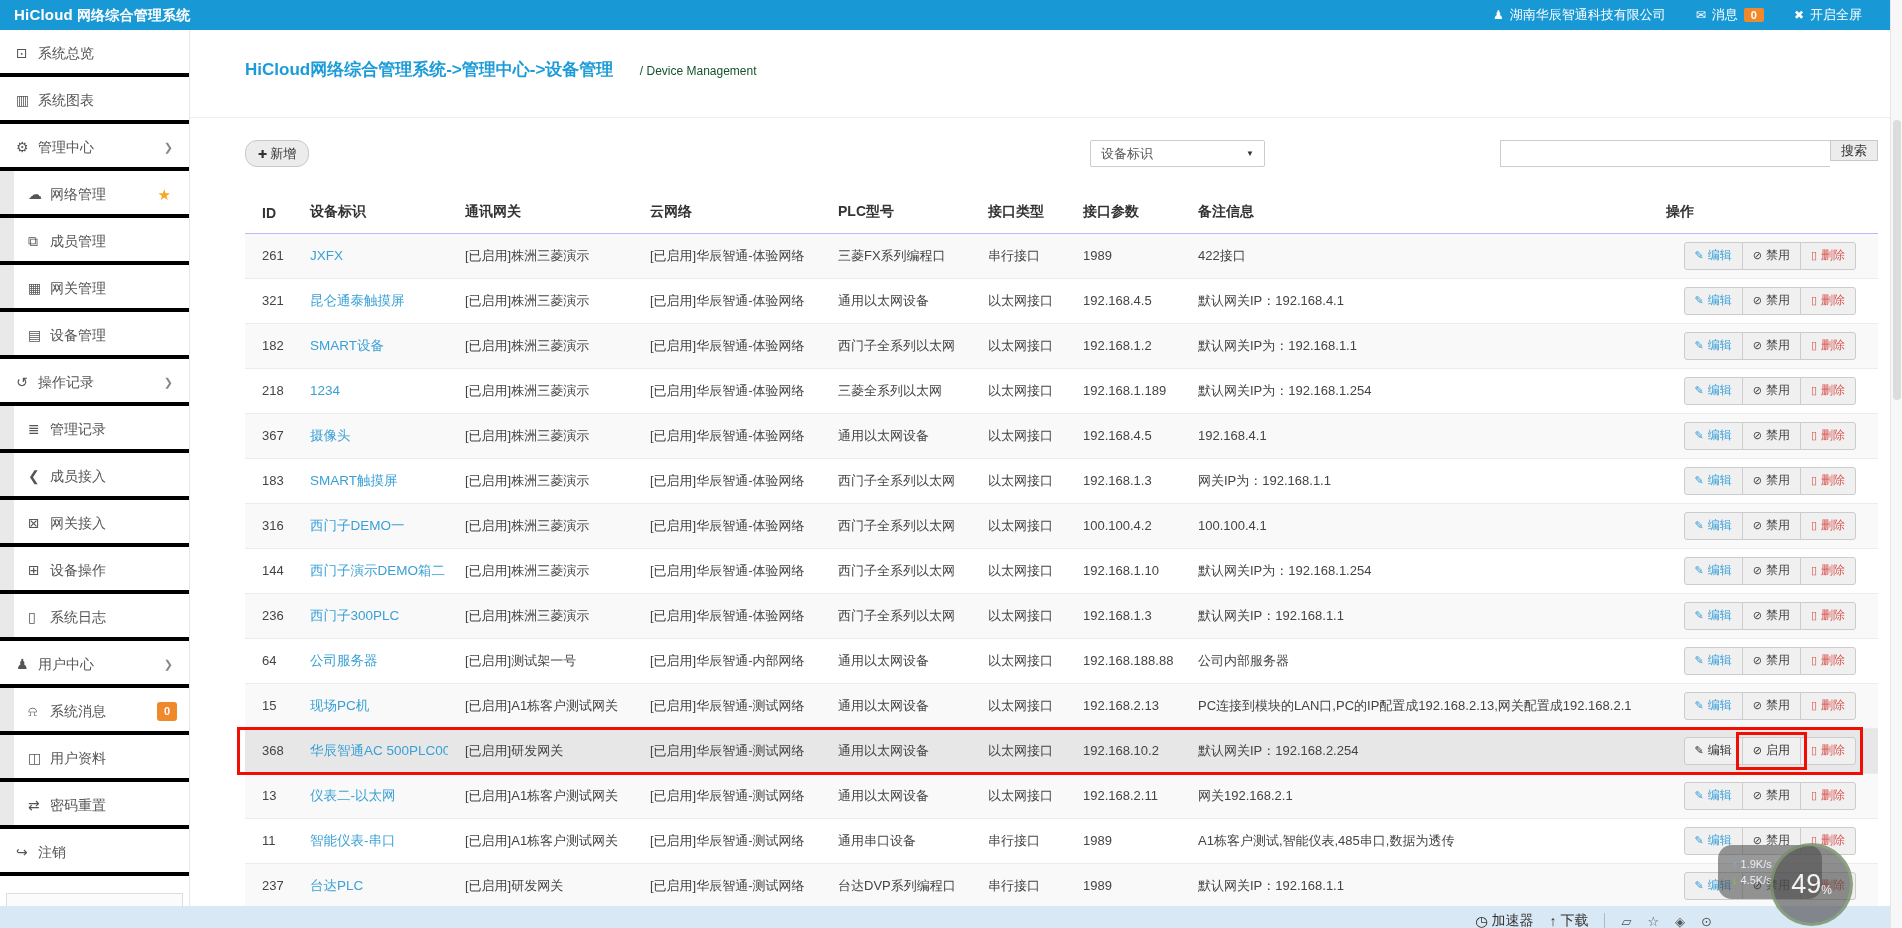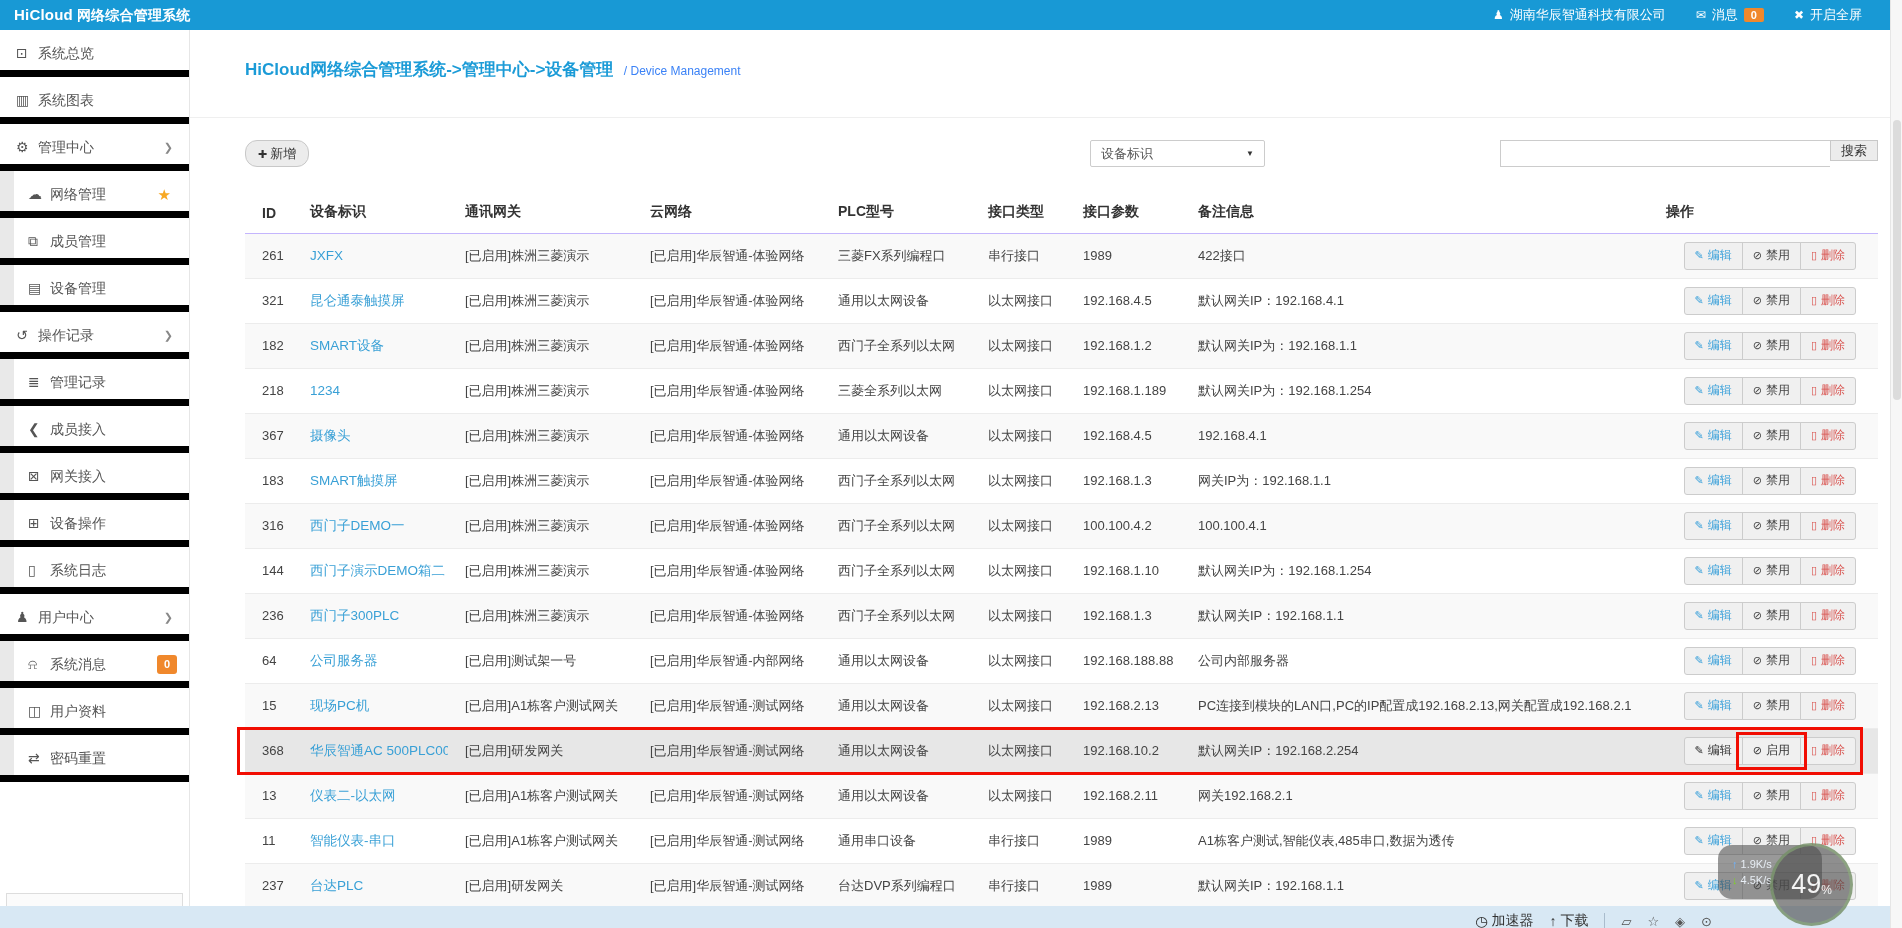--- a/index.html
+++ b/index.html
@@ -13,39 +13,39 @@
   .brand .rest { font-weight:bold; font-size:14px; margin-left:4px; }
   .top-right { margin-left:auto; display:flex; align-items:center; gap:30px; margin-right:28px; font-size:13px; }
   .top-item { display:flex; align-items:center; gap:6px; cursor:pointer; }
   .t-ic { font-size:12px; }
   .msg-badge { background:#f0882c; color:#fff; font-size:11px; font-weight:bold;
     padding:1px 7px; border-radius:2px; }
 
   
   .sidebar { position:fixed; left:0; top:30px; bottom:0; width:190px; background:#fff;
     border-right:1px solid #e6e6e6; z-index:10; }
-  .s-item { position:relative; height:47px; line-height:47px; border-bottom:7px solid #000000;
+  .s-item { position:relative; height:47px; line-height:47px; border-bottom:4px solid #000000;
     color:#555; font-size:14px; cursor:pointer; padding-left:16px; background:#fff; }
   .s-item.sub { padding-left:28px; }
   .s-item.sub::before { content:""; position:absolute; left:0; top:0; bottom:0; width:14px; background:#e9e9e9; }
   .s-ic { display:inline-block; width:22px; color:#555; font-size:14px; }
   .s-ch { position:absolute; right:16px; color:#888; font-size:11px; }
   .s-star { position:absolute; right:18px; color:#f7a823; font-size:15px; }
   .s-badge { position:absolute; right:12px; top:14px; height:19px; line-height:17px; background:#f0882c;
     color:#fff; font-size:11px; font-weight:bold; padding:1px 7px; border-radius:3px; }
   .announce-box { position:fixed; left:6px; top:893px; width:177px; height:70px;
     border:1px solid #ddd; background:#fbfbfb; z-index:11; padding:12px 10px; color:#333;
     font-size:14px; font-weight:bold; }
   .announce-box .s-ic { font-size:13px; }
 
   
   .main { position:fixed; left:190px; top:30px; right:12px; bottom:0; background:#fff; }
   .page-head { height:88px; border-bottom:1px solid #efefef; padding:28px 0 0 55px; }
   .crumb { color:#1b9bd7; font-size:17px; font-weight:bold; }
-  .crumb-sub { color:#3b82f6; font-size:12px; font-weight:normal; margin-left:6px; }
+  .crumb-sub { color:#14532d; font-size:12px; font-weight:normal; margin-left:22px; }
 
   .toolbar { position:relative; height:77px; }
   .btn-add { position:absolute; left:55px; top:22px; height:27px; padding:0 12px; background:#ececec;
     border:1px solid #c8c8c8; border-radius:12px; font-size:13px; color:#333; cursor:pointer; }
   .btn-add .bi { font-size:11px; margin-right:3px; }
   .filter-select { position:absolute; left:900px; top:22px; width:175px; height:27px; background:#fff;
     border:1px solid #ccc; border-radius:2px; font-size:13px; color:#555; line-height:25px;
     padding-left:10px; cursor:pointer; }
   .filter-caret { position:absolute; right:10px; top:0; font-size:8px; color:#333; }
   .search-group { position:absolute; left:1310px; top:22px; height:27px; display:flex; }
@@ -138,31 +138,33 @@
   </div>
 </div>
 
 <div class="sidebar">
   <div>
       <div class="s-item"><span class="s-ic">⊡</span><span>系统总览</span></div>
       <div class="s-item"><span class="s-ic">▥</span><span>系统图表</span></div>
       <div class="s-item"><span class="s-ic">⚙</span><span>管理中心</span><span class="s-ch">❯</span></div>
       <div class="s-item sub"><span class="s-ic">☁</span><span>网络管理</span><span class="s-star">★</span></div>
       <div class="s-item sub"><span class="s-ic">⧉</span><span>成员管理</span></div>
+      <div class="s-item sub"><span class="s-ic">▦</span><span>网关管理</span></div>
       <div class="s-item sub"><span class="s-ic">▤</span><span>设备管理</span></div>
       <div class="s-item"><span class="s-ic">↺</span><span>操作记录</span><span class="s-ch">❯</span></div>
       <div class="s-item sub"><span class="s-ic">≣</span><span>管理记录</span></div>
       <div class="s-item sub"><span class="s-ic">❮</span><span>成员接入</span></div>
       <div class="s-item sub"><span class="s-ic">⊠</span><span>网关接入</span></div>
       <div class="s-item sub"><span class="s-ic">⊞</span><span>设备操作</span></div>
       <div class="s-item sub"><span class="s-ic">▯</span><span>系统日志</span></div>
       <div class="s-item"><span class="s-ic">♟</span><span>用户中心</span><span class="s-ch">❯</span></div>
       <div class="s-item sub"><span class="s-ic">⍾</span><span>系统消息</span><span class="s-badge">0</span></div>
       <div class="s-item sub"><span class="s-ic">◫</span><span>用户资料</span></div>
       <div class="s-item sub"><span class="s-ic">⇄</span><span>密码重置</span></div>
+      <div class="s-item"><span class="s-ic">↪</span><span>注销</span></div>
     </div>
   <div class="announce-box">
     <span class="s-ic">▪</span>
     <span>系统公告</span>
   </div>
 </div>
 
 <div class="main">
   <div class="page-head">
     <span class="crumb">HiCloud网络综合管理系统-&gt;管理中心-&gt;设备管理</span>

